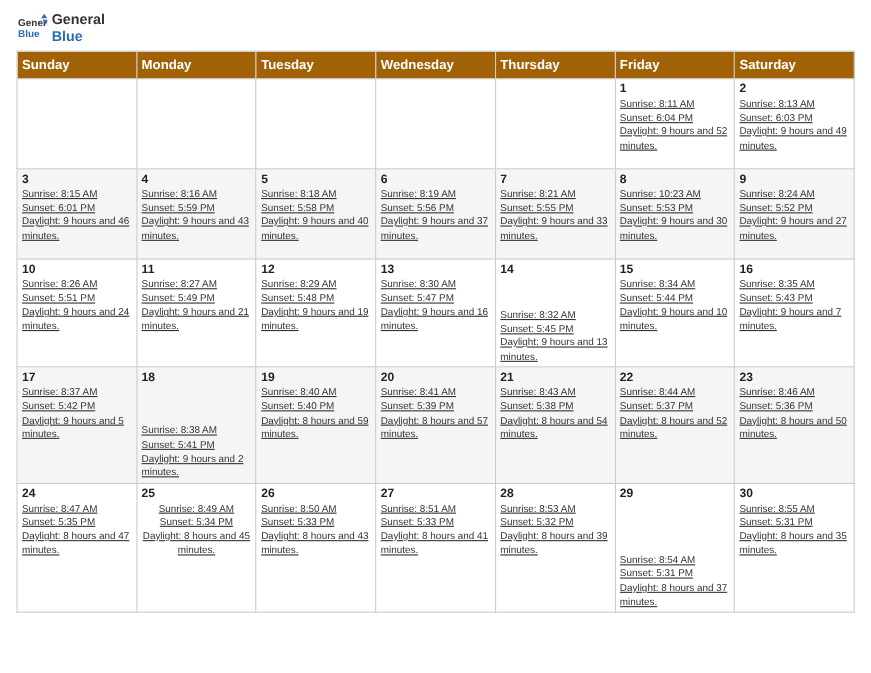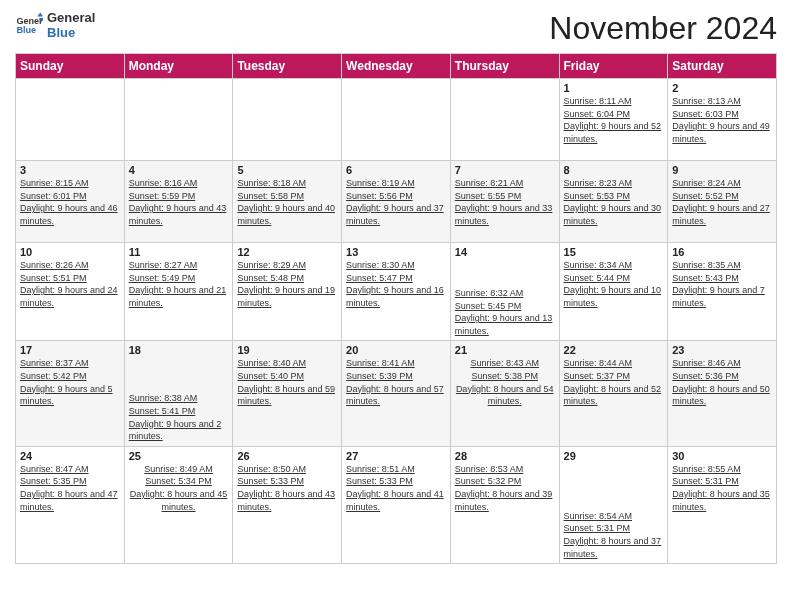--- a/index.html
+++ b/index.html
@@ -41,21 +41,21 @@
     .location {
       font-size: 14px;
       color: #555;
     }
     table {
       width: 100%;
       border-collapse: collapse;
       table-layout: fixed;
     }
     thead tr th {
-      background: #be185d;
+      background: #a16207;
       color: #fff;
       font-size: 12px;
       font-weight: bold;
       padding: 5px 4px;
       text-align: left;
       border: 1px solid #ccc;
     }
     tbody tr td {
       vertical-align: top;
       border: 1px solid #ccc;
@@ -95,21 +95,20 @@
         <text x="2" y="32" font-size="13" font-weight="bold" fill="#2a6db5">Blue</text>
         <polygon points="32,8 40,8 36,2" fill="#2a6db5"></polygon>
         <polygon points="34,10 42,10 38,16" fill="#2a6db5"></polygon>
       </svg>
       <div>
         <div style="font-size:13px;font-weight:bold;color:#333;">General</div>
         <div style="font-size:13px;font-weight:bold;color:#2a6db5;">Blue</div>
       </div>
     </div>
     <div class="title-block">
-      <div class="month-title">November 2024</div>
     </div>
   </div>
 
   <table>
     <thead>
       <tr id="weekday-header">
       <th>Sunday</th>
           <th>Monday</th>
           <th>Tuesday</th>
           <th>Wednesday</th>
@@ -164,21 +163,21 @@
 Daylight: 9 hours and 37 minutes.</div>
           </td>
           <td>
             <span class="day-num">7</span>
             <div class="day-info" style="white-space: pre-line;">Sunrise: 8:21 AM
 Sunset: 5:55 PM
 Daylight: 9 hours and 33 minutes.</div>
           </td>
           <td>
             <span class="day-num">8</span>
-            <div class="day-info" style="white-space: pre-line;">Sunrise: 8:23 AM
+            <div class="day-info" style="white-space: pre-line;">Sunrise: 10:23 AM
 Sunset: 5:53 PM
 Daylight: 9 hours and 30 minutes.</div>
           </td>
           <td>
             <span class="day-num">9</span>
             <div class="day-info" style="white-space: pre-line;">Sunrise: 8:24 AM
 Sunset: 5:52 PM
 Daylight: 9 hours and 27 minutes.</div>
           </td>
         </tr>
@@ -246,21 +245,21 @@
 Daylight: 8 hours and 59 minutes.</div>
           </td>
           <td>
             <span class="day-num">20</span>
             <div class="day-info" style="white-space: pre-line;">Sunrise: 8:41 AM
 Sunset: 5:39 PM
 Daylight: 8 hours and 57 minutes.</div>
           </td>
           <td>
             <span class="day-num">21</span>
-            <div class="day-info" style="white-space: pre-line; text-align: center;">Sunrise: 8:43 AM
+            <div class="day-info" style="white-space: pre-line;">Sunrise: 8:43 AM
 Sunset: 5:38 PM
 Daylight: 8 hours and 54 minutes.</div>
           </td>
           <td>
             <span class="day-num">22</span>
             <div class="day-info" style="white-space: pre-line;">Sunrise: 8:44 AM
 Sunset: 5:37 PM
 Daylight: 8 hours and 52 minutes.</div>
           </td>
           <td>

